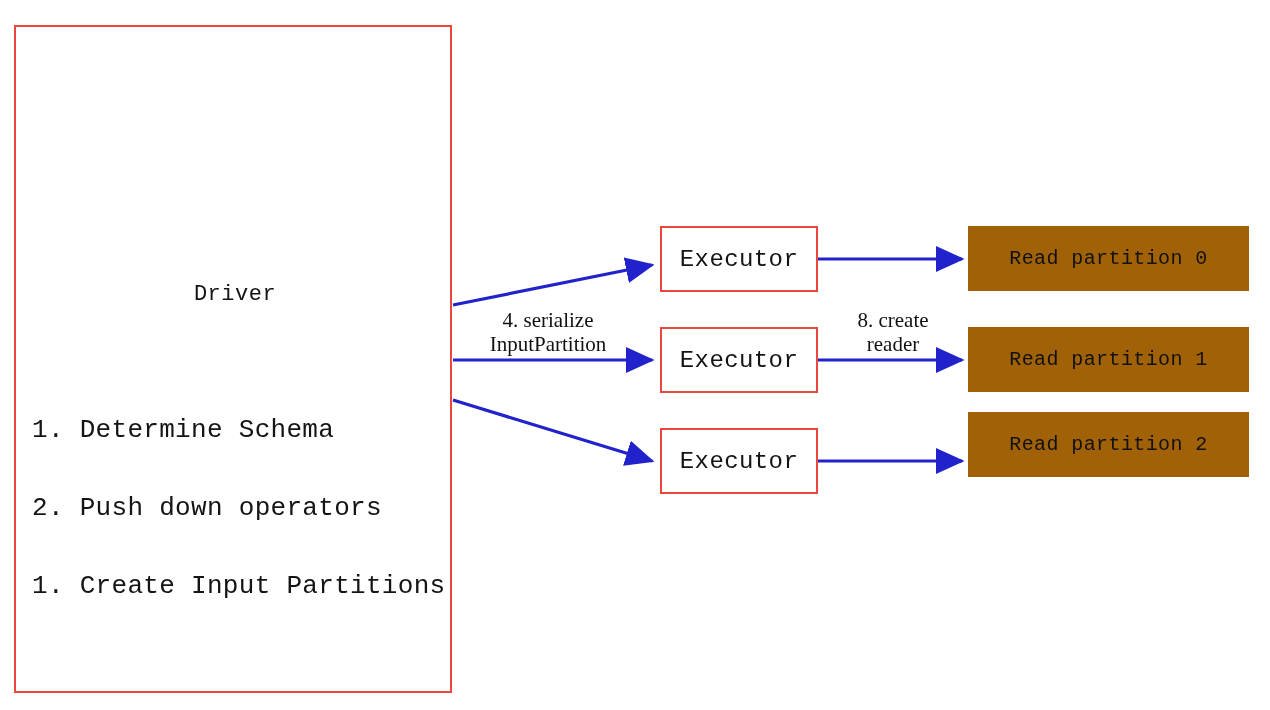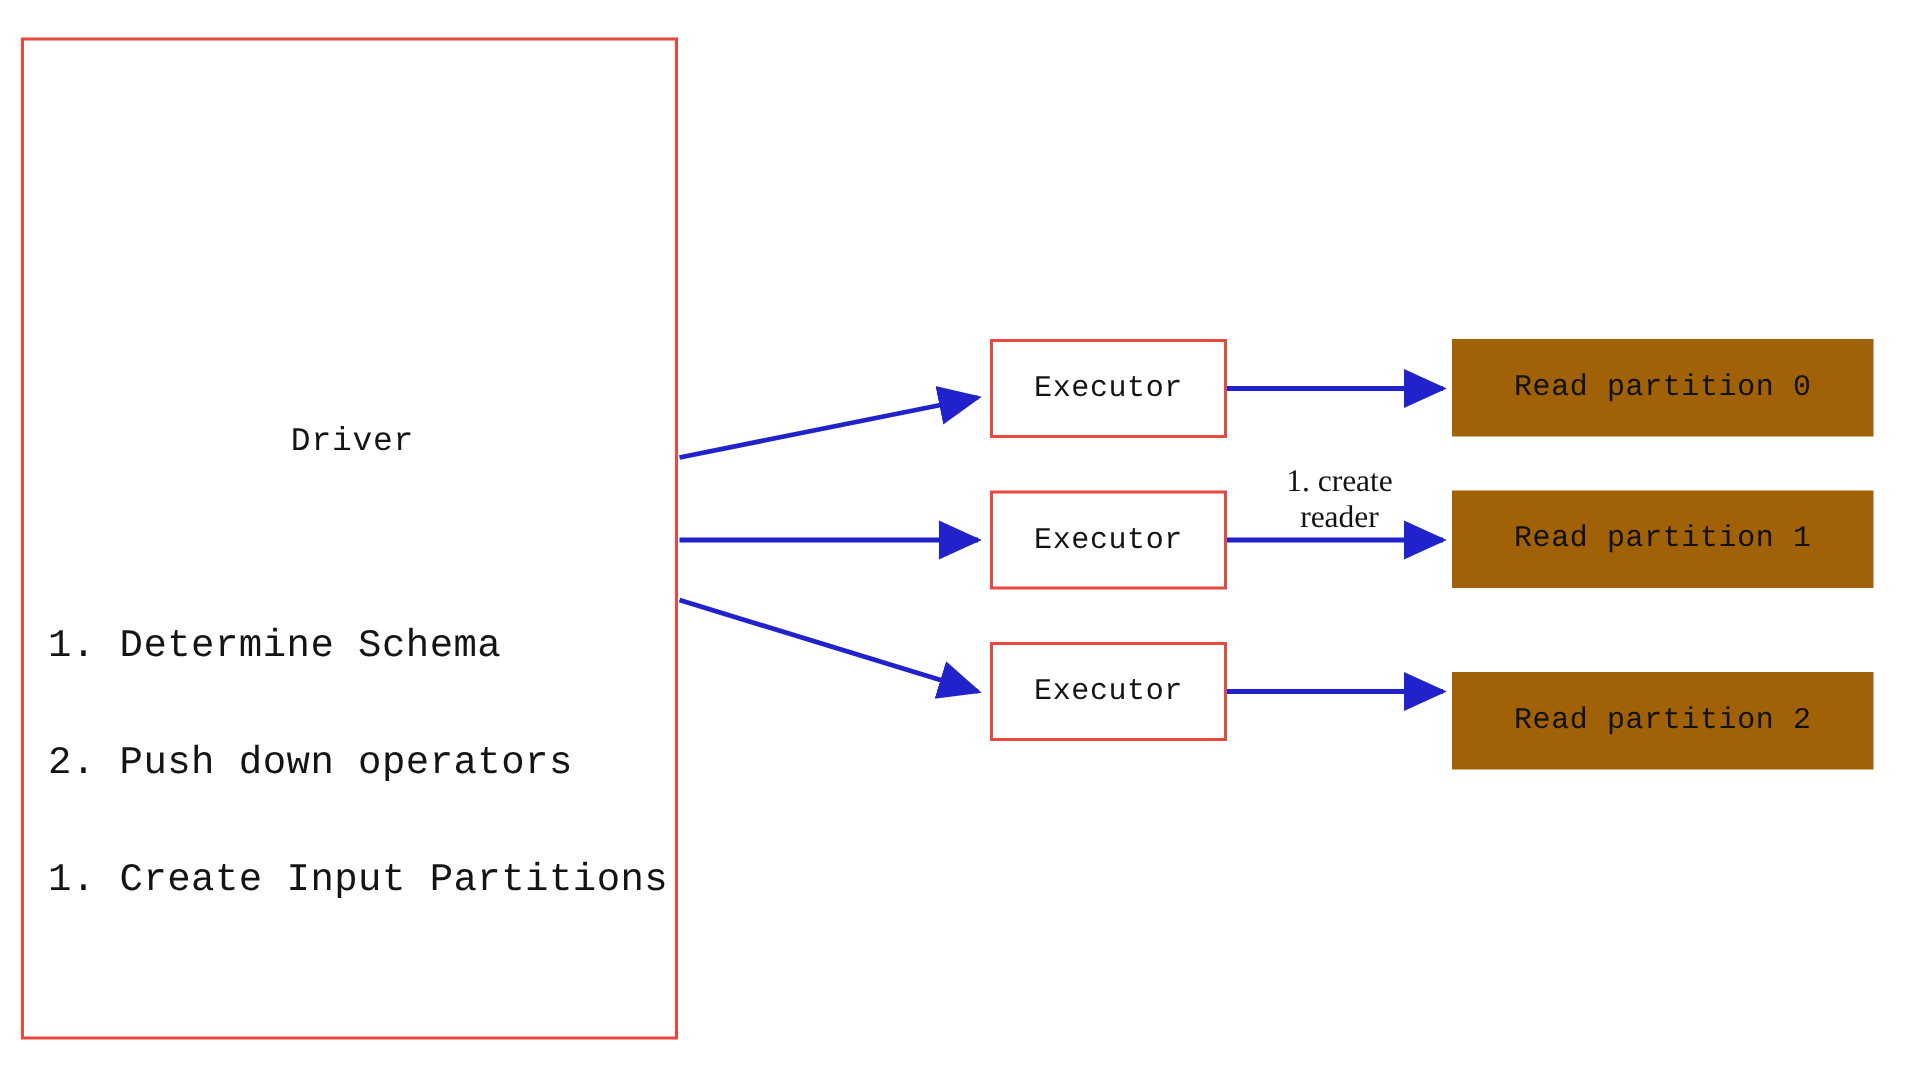--- a/index.html
+++ b/index.html
@@ -68,21 +68,21 @@
     left: 660px;
     width: 158px;
     height: 66px;
     border: 2px solid #ea473f;
     box-sizing: border-box;
     background: #ffffff;
     display: flex;
     align-items: center;
     justify-content: center;
     font-family: "Liberation Mono", "DejaVu Sans Mono", monospace;
-    font-size: 20px;
+    font-size: 24px;
     color: #141414;
     letter-spacing: 0.4px;
   }
   .exec-0 { top: 226px; }
   .exec-1 { top: 327px; }
   .exec-2 { top: 428px; }
 
   
   .partition-box {
     position: absolute;
@@ -93,21 +93,21 @@
     display: flex;
     align-items: center;
     justify-content: center;
     font-family: "Liberation Mono", "DejaVu Sans Mono", monospace;
     font-size: 20px;
     color: #111111;
     letter-spacing: 0.4px;
   }
   .part-0 { top: 226px; }
   .part-1 { top: 327px; }
-  .part-2 { top: 448px; }
+  .part-2 { top: 412px; }
 
   
   .edge-label {
     position: absolute;
     font-family: "Liberation Serif", "DejaVu Serif", serif;
     font-size: 21px;
     line-height: 24px;
     color: #111111;
     text-align: center;
     white-space: nowrap;
@@ -158,19 +158,23 @@
   </div>
 
   <div class="executor-box exec-0">Executor</div>
   <div class="executor-box exec-1">Executor</div>
   <div class="executor-box exec-2">Executor</div>
 
   <div class="partition-box part-0">Read partition 0</div>
   <div class="partition-box part-1">Read partition 1</div>
   <div class="partition-box part-2">Read partition 2</div>
 
+  <div class="edge-label label-serialize">
+    <div>4. serialize</div>
+    <div>InputPartition</div>
+  </div>
 
   <div class="edge-label label-create">
-    <div>1. create</div>
+    <div>8. create</div>
     <div>reader</div>
   </div>
 
 </div>
 
 </body></html>

